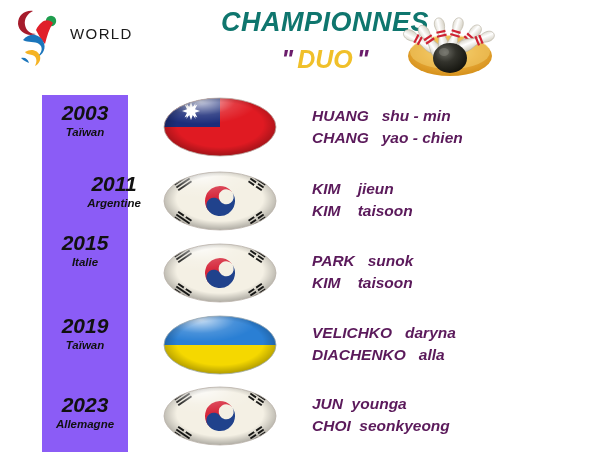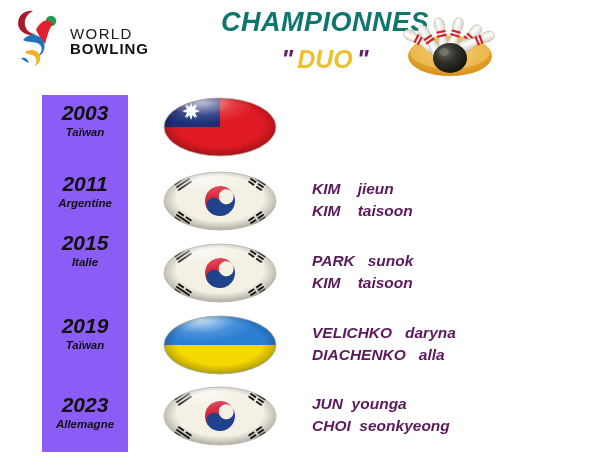--- a/index.html
+++ b/index.html
@@ -186,21 +186,20 @@
 
           <path d="M9 32 C16 24, 25 26, 29 33 C33 40, 29 47, 22 50 C29 44, 29 39, 25 36 C21 33, 14 35, 9 32 Z" fill="#1b75bb"></path>
 
           <path d="M11 44 C17 40, 24 42, 26 48 C27 52, 25 56, 21 58 C24 52, 22 48, 18 47 C15 46, 12 46, 11 44 Z" fill="#f5b324"></path>
 
           <path d="M7 50 C11 49, 14 51, 15 55 C13 54, 10 53, 7 50 Z" fill="#1b75bb"></path>
         </svg>
       </div>
       <div id="logo-text">
         <span class="logo-word-top">WORLD</span>
-        <span class="logo-word-bottom">BOWLING</span>
       </div>
     </div>
 
     <div id="title-block">
       <span id="title-main">CHAMPIONNES</span>
       <span id="title-sub"><span>"</span><span class="duo">DUO</span><span>"</span></span>
     </div>
 
     <div id="strike-art">
       <svg viewBox="0 0 112 78" width="112" height="78" xmlns="http://www.w3.org/2000/svg">
@@ -268,21 +267,21 @@
         <ellipse cx="50" cy="50" rx="5" ry="4" fill="#8c8c82" opacity="0.45"></ellipse>
       </svg>
     </div>
   </div>
 
   <div id="year-column">
     <div class="year-cell" style="top:6px;">
       <span class="year-num">2003</span>
       <span class="year-country">Taïwan</span>
     </div>
-    <div class="year-cell" style="top:77px;">
+    <div class="year-cell" style="top:77px;margin-left:29px;">
       <span class="year-num">2011</span>
       <span class="year-country">Argentine</span>
     </div>
     <div class="year-cell" style="top:136px;">
       <span class="year-num">2015</span>
       <span class="year-country">Italie</span>
     </div>
     <div class="year-cell" style="top:219px;">
       <span class="year-num">2019</span>
       <span class="year-country">Taïwan</span>
@@ -489,20 +488,24 @@
             </g>
           </g>
           <ellipse cx="46" cy="16" rx="46" ry="18" fill="url(#glossGrad)"></ellipse>
           <ellipse cx="58" cy="31" rx="56" ry="29" fill="url(#edgeShade)"></ellipse>
         </g>
         <ellipse cx="58" cy="31" rx="56" ry="29" fill="none" stroke="#b8b0a8" stroke-width="0.8"></ellipse>
       </svg>
     </div>
   </div>
 
+  <div class="names-slot" style="top:105px;">
+    <span class="name-line">HUANG   shu - min</span>
+    <span class="name-line">CHANG   yao - chien</span>
+  </div>
 
   <div class="names-slot" style="top:178px;">
     <span class="name-line">KIM    jieun</span>
     <span class="name-line">KIM    taisoon</span>
   </div>
 
   <div class="names-slot" style="top:250px;">
     <span class="name-line">PARK   sunok</span>
     <span class="name-line">KIM    taisoon</span>
   </div>

